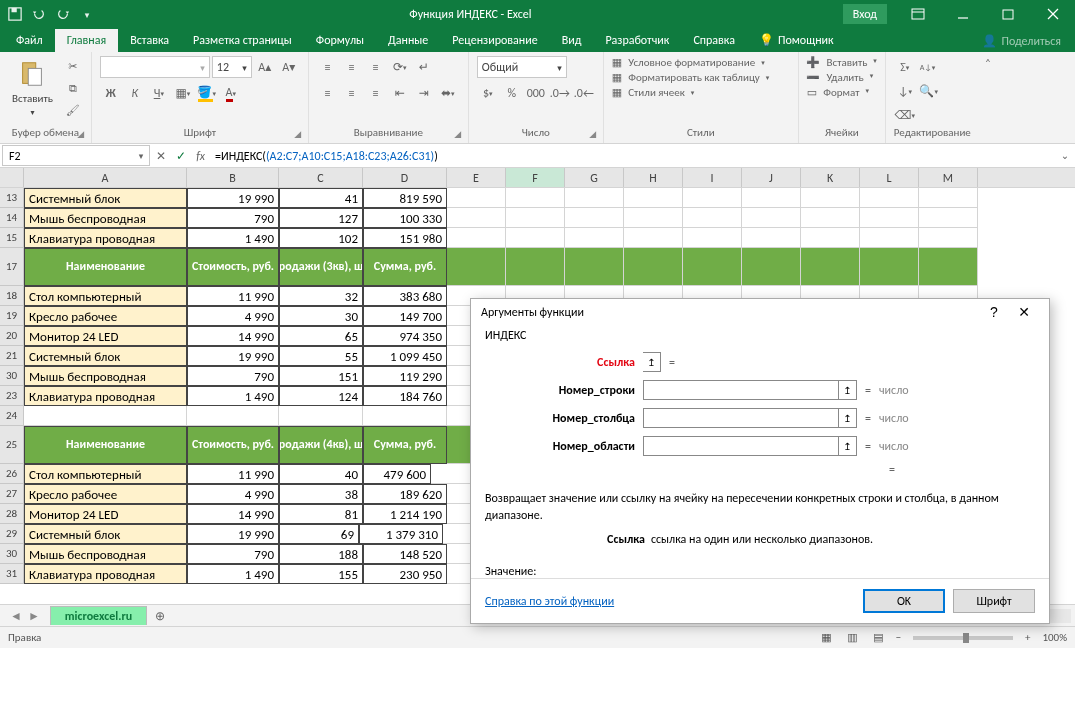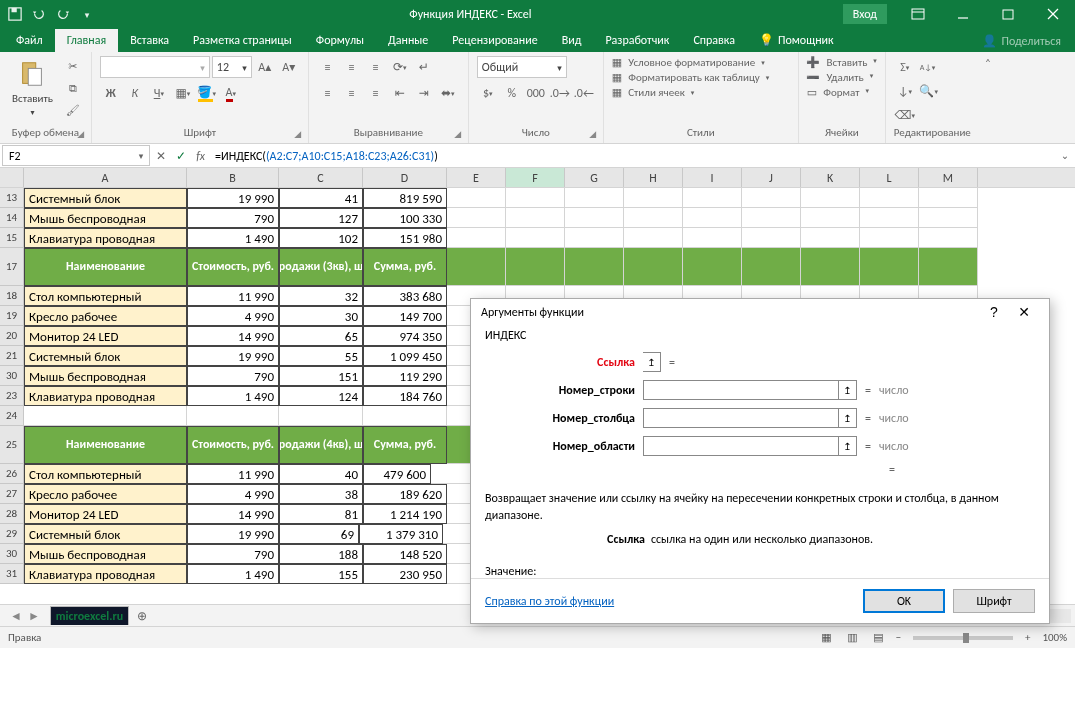--- a/index.html
+++ b/index.html
@@ -61,21 +61,21 @@
 .row .cell.yel { background: #fff2cc; }
 .row .cell.bord { border: 1px solid #444; }
 .row.h { height: 38px; }
 .row.h .cell { background: #70ad47; color: #fff; font-weight: bold; justify-content: center; text-align:center; line-height:1.1; font-size:12px;}  
 
 
 
 
 .sheettabs { height: 22px; border-top: 1px solid #d4d4d4; display: flex; align-items: center; font-size: 12px; background:#f3f3f3;}
 .sheettabs .nav { padding: 0 10px; color: #888; display:flex; gap:6px;}
-.sheettabs .stab { padding: 2px 5px; background: #0f172a; border: 1px solid #bbb; border-bottom:none; color:#0f7b3f; font-weight:bold;}
+.sheettabs .stab { padding: 2px 14px; background: #86efac; border: 1px solid #bbb; border-bottom:none; color:#0f7b3f; font-weight:bold;}
 .sheettabs .add { padding:0 8px; color:#666;}
 .sheettabs .hscroll { flex:1; display:flex; align-items:center; justify-content:flex-end; padding-right:4px;}
 .sheettabs .hscroll .track { width:380px; height:14px; background:#e8e8e8; position:relative; display:flex; align-items:center;}
 .sheettabs .hscroll .track::before,.sheettabs .hscroll .track::after{content:"◄"; font-size:8px; width:14px; text-align:center; color:#666;}
 .sheettabs .hscroll .track::after{content:"►";}
 
 
 .status { height: 22px; background: #f3f3f3; border-top: 1px solid #d4d4d4; display: flex; align-items: center; font-size: 11px; color: #555; padding: 0 8px; }
 .status .flex { flex:1; }
 .status .viewbtn { width:24px; height:18px; display:flex; align-items:center; justify-content:center; margin:0 1px;}

